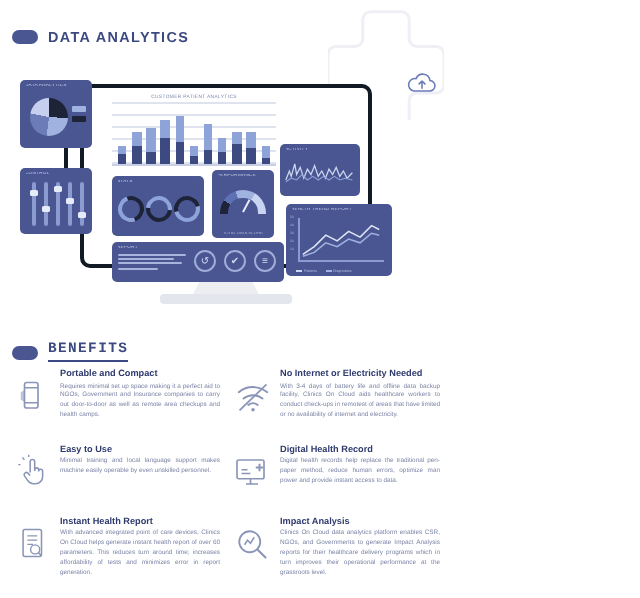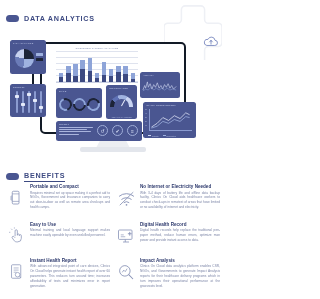--- a/index.html
+++ b/index.html
@@ -39,20 +39,21 @@
   .sec-head .title {
     font-size: 7.2px;
     letter-spacing: 0.7px;
     font-weight: bold;
     color: #3d4a82;
     white-space: nowrap;
   }
   .sec-head .title.underlined {
     border-bottom: 1px solid #3d4a82;
     padding-bottom: 1px;
+    font-family: Liberation Mono, monospace;
   }
   #head-analytics { left: 6px; top: 14px; }
   #head-benefits  { left: 6px; top: 171px; }
 
   
   .hero {
     position: absolute;
     left: 0; top: 30px;
     width: 226px; height: 132px;
   }

